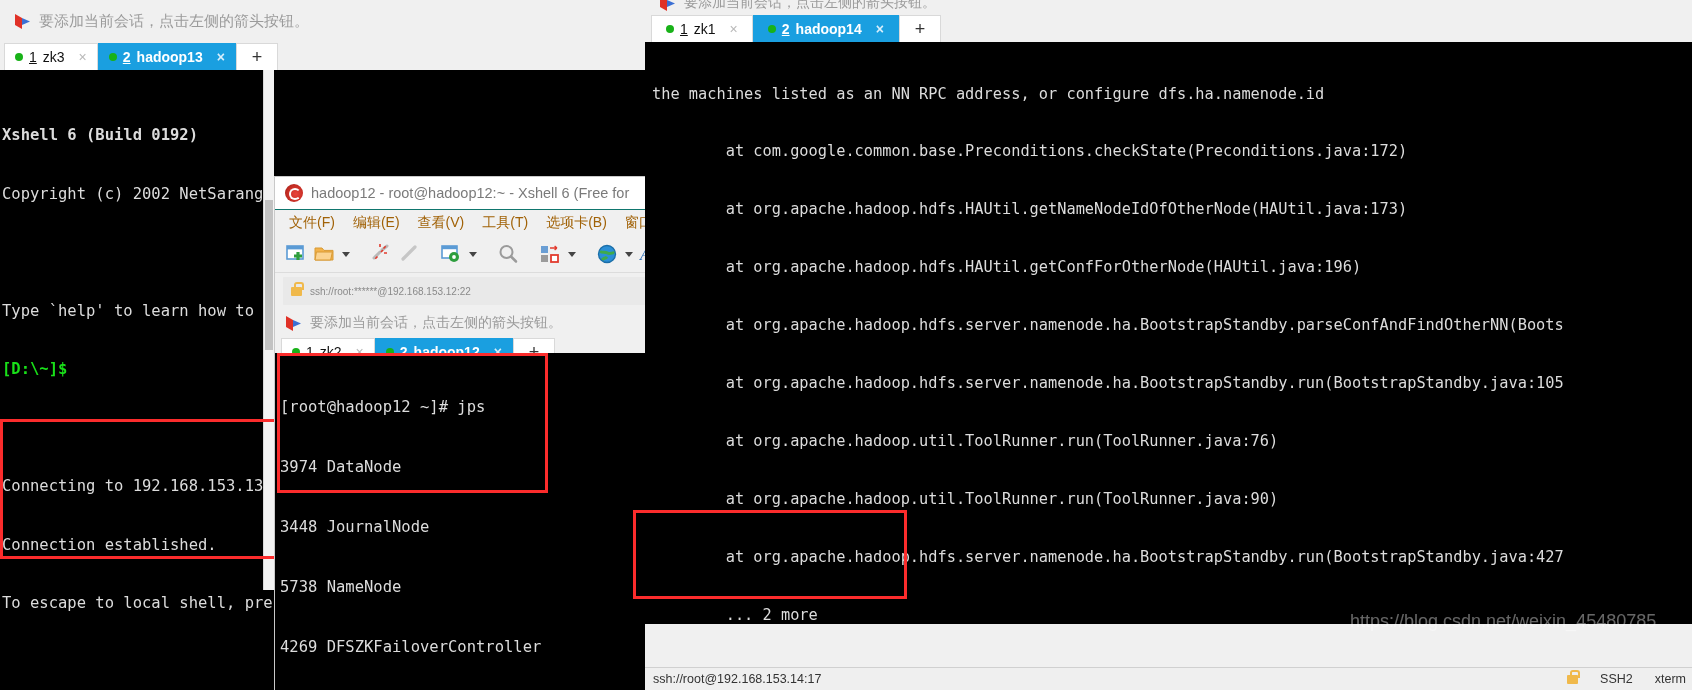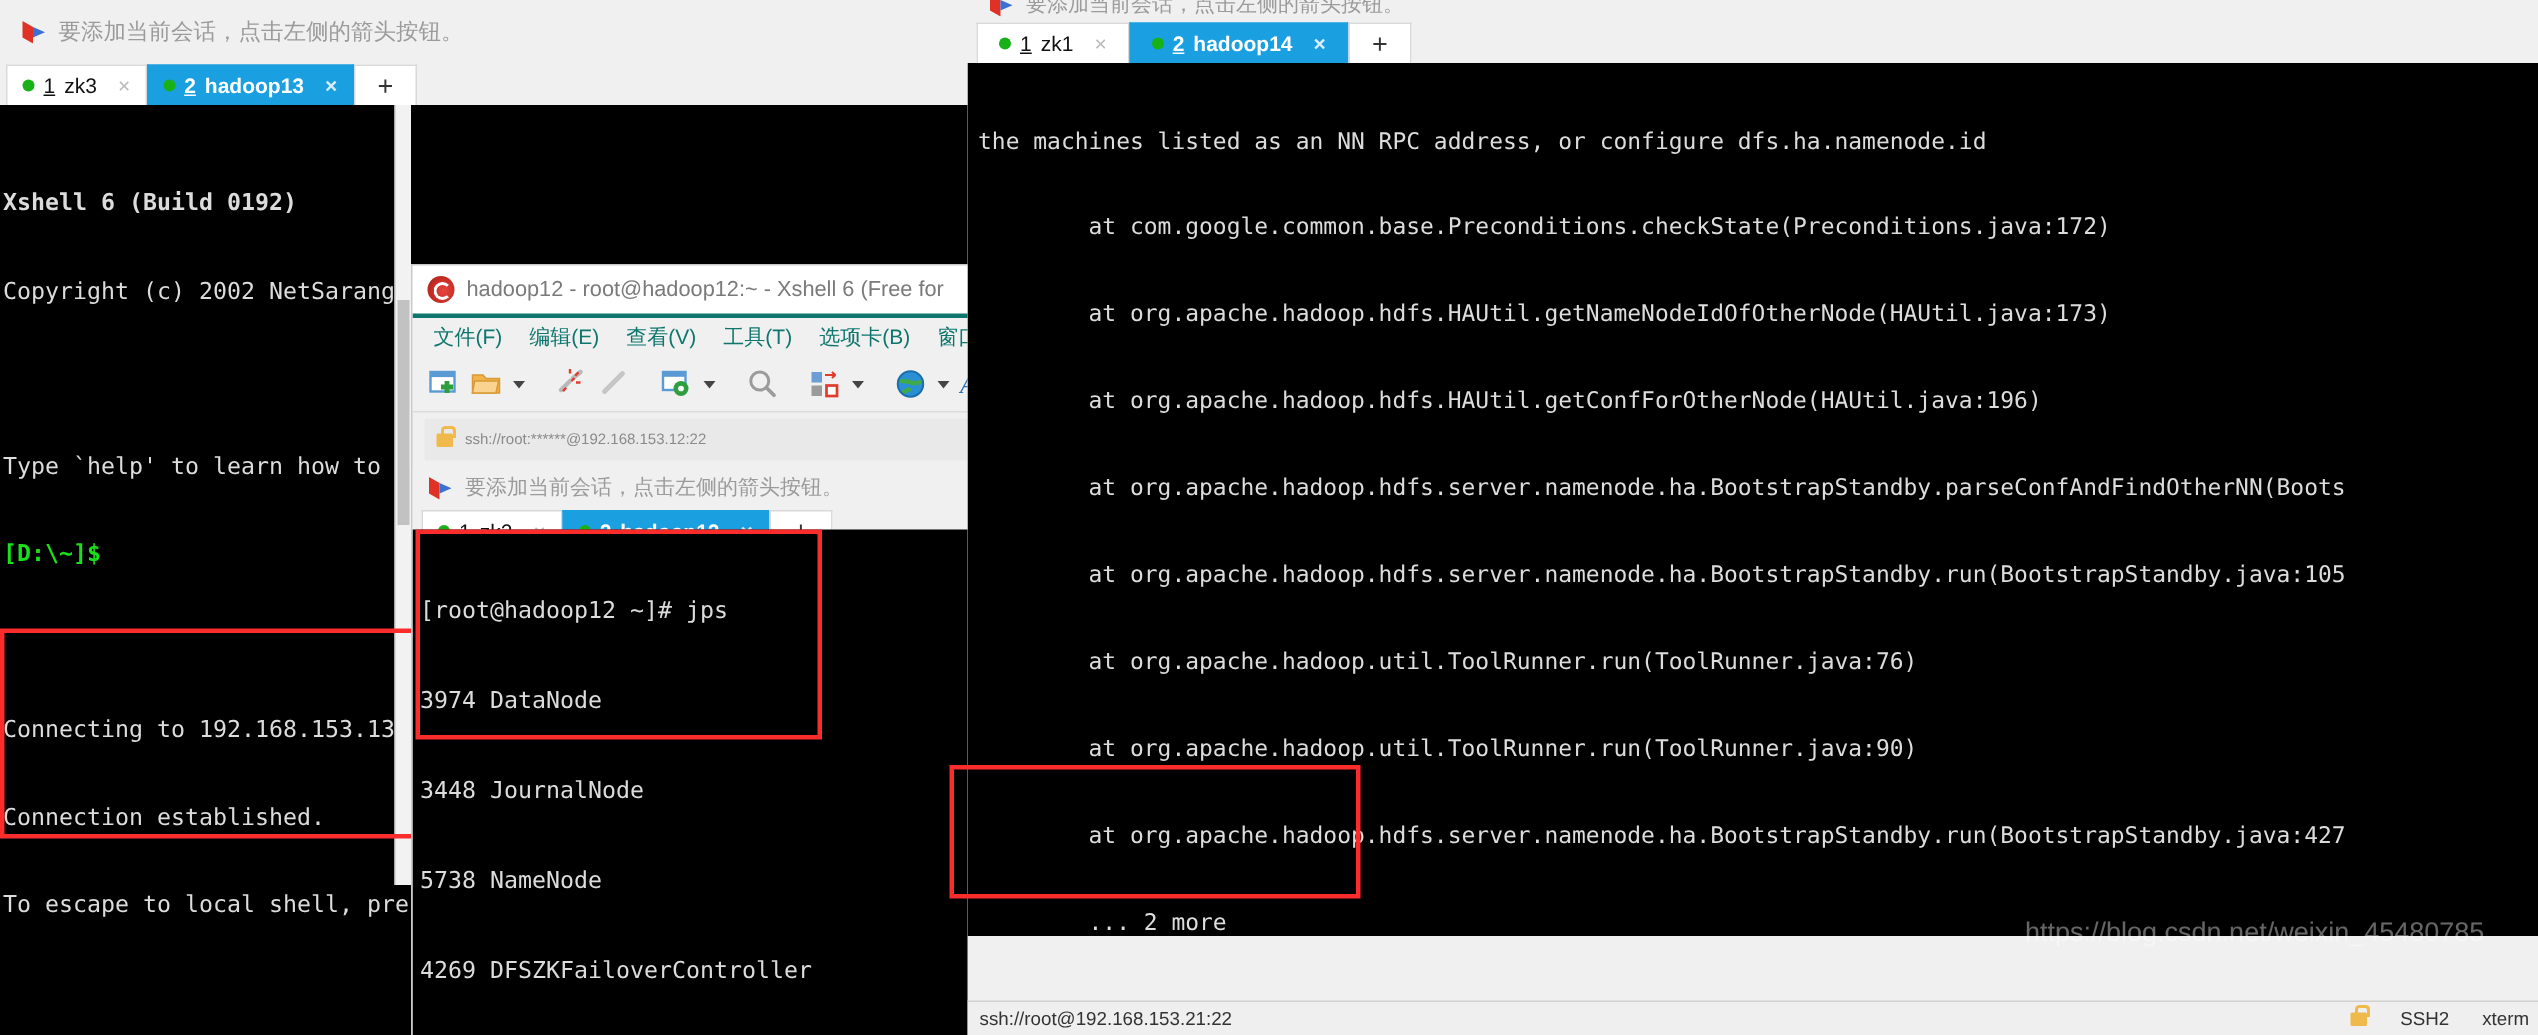--- a/index.html
+++ b/index.html
@@ -8,33 +8,33 @@
     width: 1692px; height: 690px;
     overflow: hidden;
     font-family: "Liberation Sans", sans-serif;
   }
   #root { position: relative; width: 1692px; height: 690px; overflow: hidden; background:#000; }
 
   
   .win { position: absolute; overflow: hidden; background: #f0f0f0; }
   .titlebar {
     height: 32px; background: #ffffff; display: flex; align-items: center;
-    padding-left: 10px; border-bottom: 3px solid #0f766e; white-space: nowrap;
+    padding-left: 10px; border-bottom: 1px solid #0f766e; white-space: nowrap;
   }
   .title-text { font-size: 14.5px; color: #7a7a7a; margin-left: 8px; }
   .xs-logo {
     width: 18px; height: 18px; border-radius: 50%;
     background: radial-gradient(circle at 60% 55%, #e8453c 0%, #c32c23 60%, #8d1b15 100%);
     position: relative; flex: 0 0 auto;
   }
   .xs-logo:after {
     content:""; position:absolute; left:4px; top:4px; width:8px; height:8px;
     border-radius:50%; border:2px solid #fff; border-right-color:transparent;
   }
-  .menubar { height: 26px; display: flex; align-items: center; gap: 18px; padding: 0 14px; font-size: 14px; color: #0f766e; background:#f0f0f0; white-space: nowrap;}
+  .menubar { height: 26px; display: flex; align-items: center; gap: 18px; padding: 0 14px; font-size: 14px; color: #a16207; background:#f0f0f0; white-space: nowrap;}
   .toolbar { height: 36px; display:flex; align-items:center; gap: 6px; padding: 0 10px; background:#f0f0f0; border-bottom:1px solid #dcdcdc;}
   .tb-sep { width:1px; height:20px; background:#cfcfcf; margin:0 4px; }
   .tb-ico { width:22px; height:22px; position:relative; display:inline-block; }
   .caret { width:0;height:0;border-left:4px solid transparent;border-right:4px solid transparent;border-top:5px solid #444; display:inline-block; margin-left:1px;}
   .addrbar {
     height: 28px; background: #e9e9e9; margin: 4px 8px 0 8px; display:flex; align-items:center;
     padding: 0 8px; font-size: 10px; color:#8a8a8a; border-radius:1px; white-space:nowrap;
   }
   .lock {
     width: 11px; height: 9px; background:#f0b94b; border-radius:1px; position:relative; margin-right:8px; flex:0 0 auto;
@@ -328,21 +328,21 @@
       
       
       
       
       
       
       
     </div>
 
     <div class="statusbar" style="position:absolute;left:0;bottom:0;width:1047px;">
-      <span>ssh://root@192.168.153.21:22</span>
+      <span>ssh://root@192.168.153.14:17</span>
       <span class="sb-right">
         <span style="display:flex;align-items:center;gap:20px;">
           <span class="lock" style="margin-right:2px;"></span>
           <span>SSH2</span>
         </span>
         <span style="margin-right:14px;">xterm</span>
       </span>
     </div>
   </div>
 

